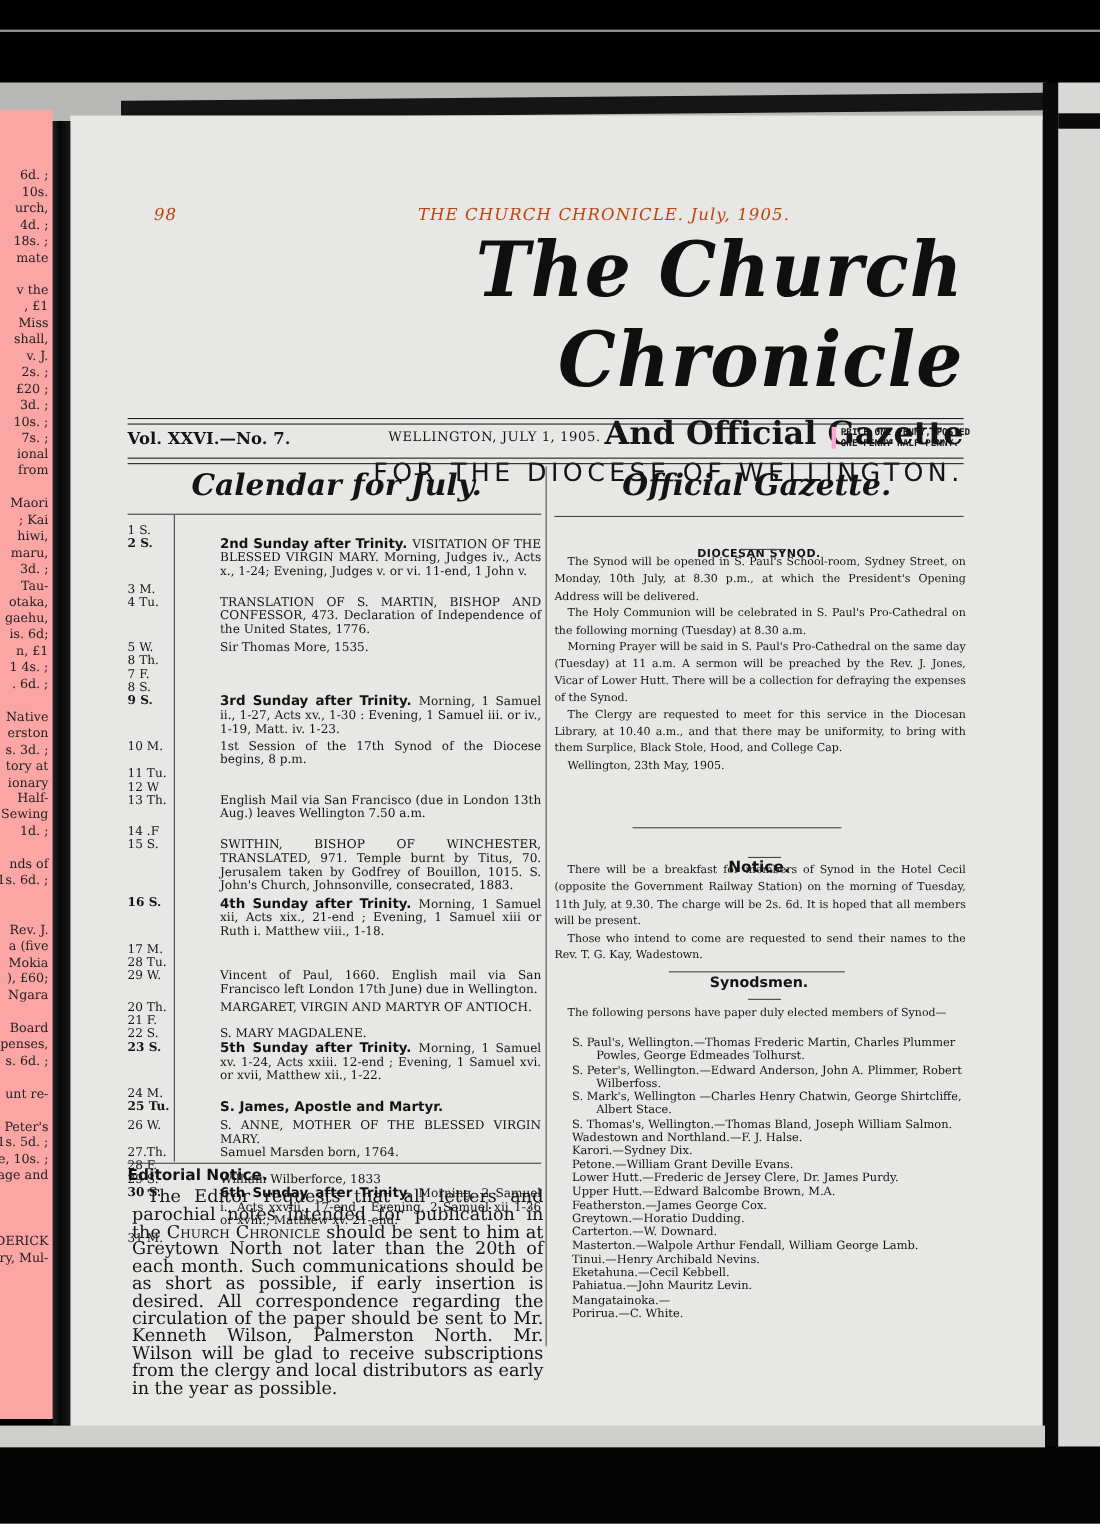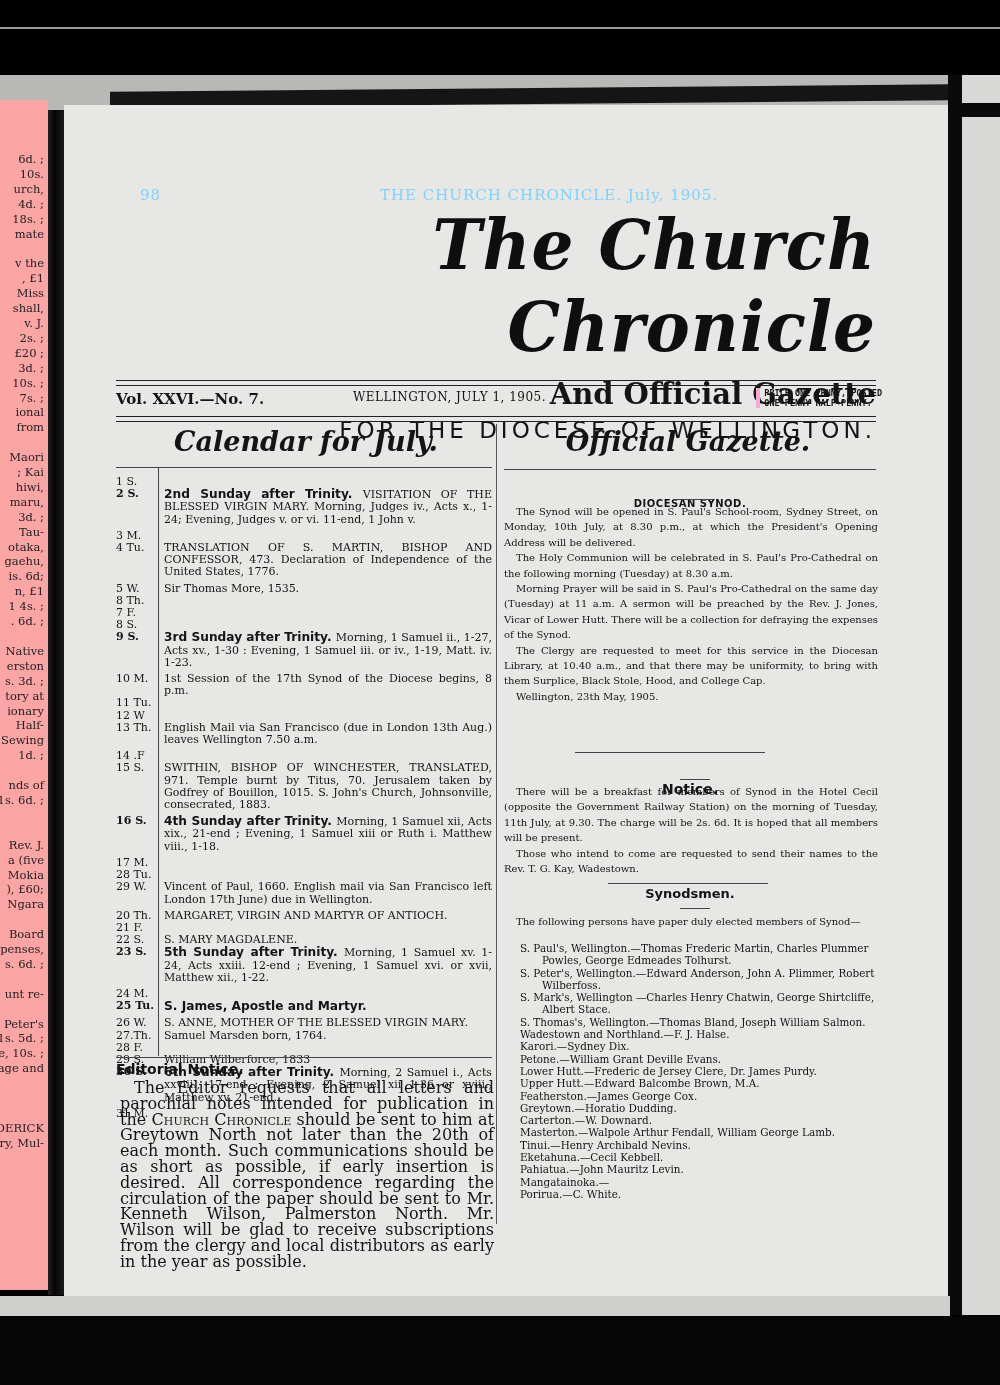--- a/index.html
+++ b/index.html
@@ -12,40 +12,40 @@
   .gutter { position:absolute; left:48px; top:110px; width:16px; height:1185px; background:linear-gradient(90deg,#222,#050505 40%,#1a1a1a); }
   .page-top-grey { position:absolute; left:0; top:75px; width:950px; height:35px; background:#b8b8b6; }
   .page-top-dark { position:absolute; left:110px; top:88px; width:840px; height:16px; background:#151515; transform:skewY(-0.5deg); }
   .right-bar { position:absolute; left:948px; top:75px; width:14px; height:1240px; background:#0a0a0a; }
   .right-strip { position:absolute; left:962px; top:75px; width:38px; height:1240px; background:#d8d8d6; }
   .right-strip .notch { position:absolute; left:0; top:28px; width:38px; height:14px; background:#0a0a0a; }
   .page { position:absolute; left:64px; top:105px; width:884px; height:1192px; background:#e7e7e5; }
   .page-bottom { position:absolute; left:0; top:1296px; width:950px; height:20px; background:#cfcfcd; }
   .film-bottom { position:absolute; left:0; top:1316px; width:1000px; height:69px; background:#050505; }
 
-  .ghost { position:absolute; color:#7dd3fc; font-size:15px; letter-spacing:1px; }
+  .ghost { position:absolute; color:#c2410c; font-size:15px; letter-spacing:1px;font-style:italic; }
 
   .masthead { position:absolute; left:112px; top:208px; width:764px; text-align:right; }
   .title { font-family:"DejaVu Serif", serif; font-weight:bold; font-size:66px; line-height:78px; letter-spacing:1px;
            color:#0f0f0f; transform:scaleY(1.05); font-style:italic; }
   .subtitle { font-family:"DejaVu Serif", serif; font-weight:bold; font-size:29px; line-height:36px; margin-top:12px; }
   .diocese { font-family:"DejaVu Sans", sans-serif; font-size:23px; letter-spacing:4px; line-height:28px; margin-top:4px; }
   .rule-double { position:absolute; height:4px; border-top:1.5px solid #222; border-bottom:1px solid #222; }
   .issue-line { position:absolute; left:116px; top:388px; width:766px; height:24px; }
   .issue-line .vol { position:absolute; left:0; top:2px; font-weight:bold; font-size:15px; }
   .issue-line .date { position:absolute; left:237px; top:2px; font-weight:normal; font-size:12px; letter-spacing:0.5px; }
   .issue-line .price { position:absolute; right:0; top:0; font-family:"DejaVu Sans Mono", monospace; font-weight:bold; font-size:8.5px; line-height:10px; border-left:4px solid #f9a8d4; padding-left:4px; }
 
   .col-divider { position:absolute; left:496px; top:424px; width:1px; height:800px; background:#555; }
 
   .cal-title { position:absolute; left:116px; top:424px; width:380px; text-align:center; font-weight:bold; font-size:27px; line-height:36px; font-style:italic; }
   .cal-rule { position:absolute; left:116px; top:467px; width:376px; height:1px; background:#444; }
   .cal-vline { position:absolute; left:158px; top:468px; width:1px; height:588px; background:#444; }
   .cal { position:absolute; left:116px; top:476px; width:376px; font-size:11px; line-height:12.2px; }
-  .cal-row { position:relative; display:flex; }
+  .cal-row { position:relative; display:flex;gap:36px; }
   .cal-day { width:42px; flex:none; white-space:nowrap; }
   .cal-day.sun { font-weight:bold; }
   .cal-text { flex:1; padding-left:6px; text-align:justify; }
   .cal-text .lead { font-family:"DejaVu Sans", sans-serif; font-weight:bold; font-size:12.2px; }
   .gap { height:4px; }
 
   .ed-rule { position:absolute; left:116px; top:1057px; width:376px; height:1px; background:#444; }
   .ed-head { position:absolute; left:116px; top:1060px; width:376px; text-align:left; font-family:"DejaVu Sans", sans-serif; font-weight:bold; font-size:14px; line-height:18px; }
   .ed-body { position:absolute; left:120px; top:1080px; width:374px; font-size:16px; line-height:15.8px; text-align:justify; text-indent:14px; }
   .sc2 { font-variant:small-caps; }

